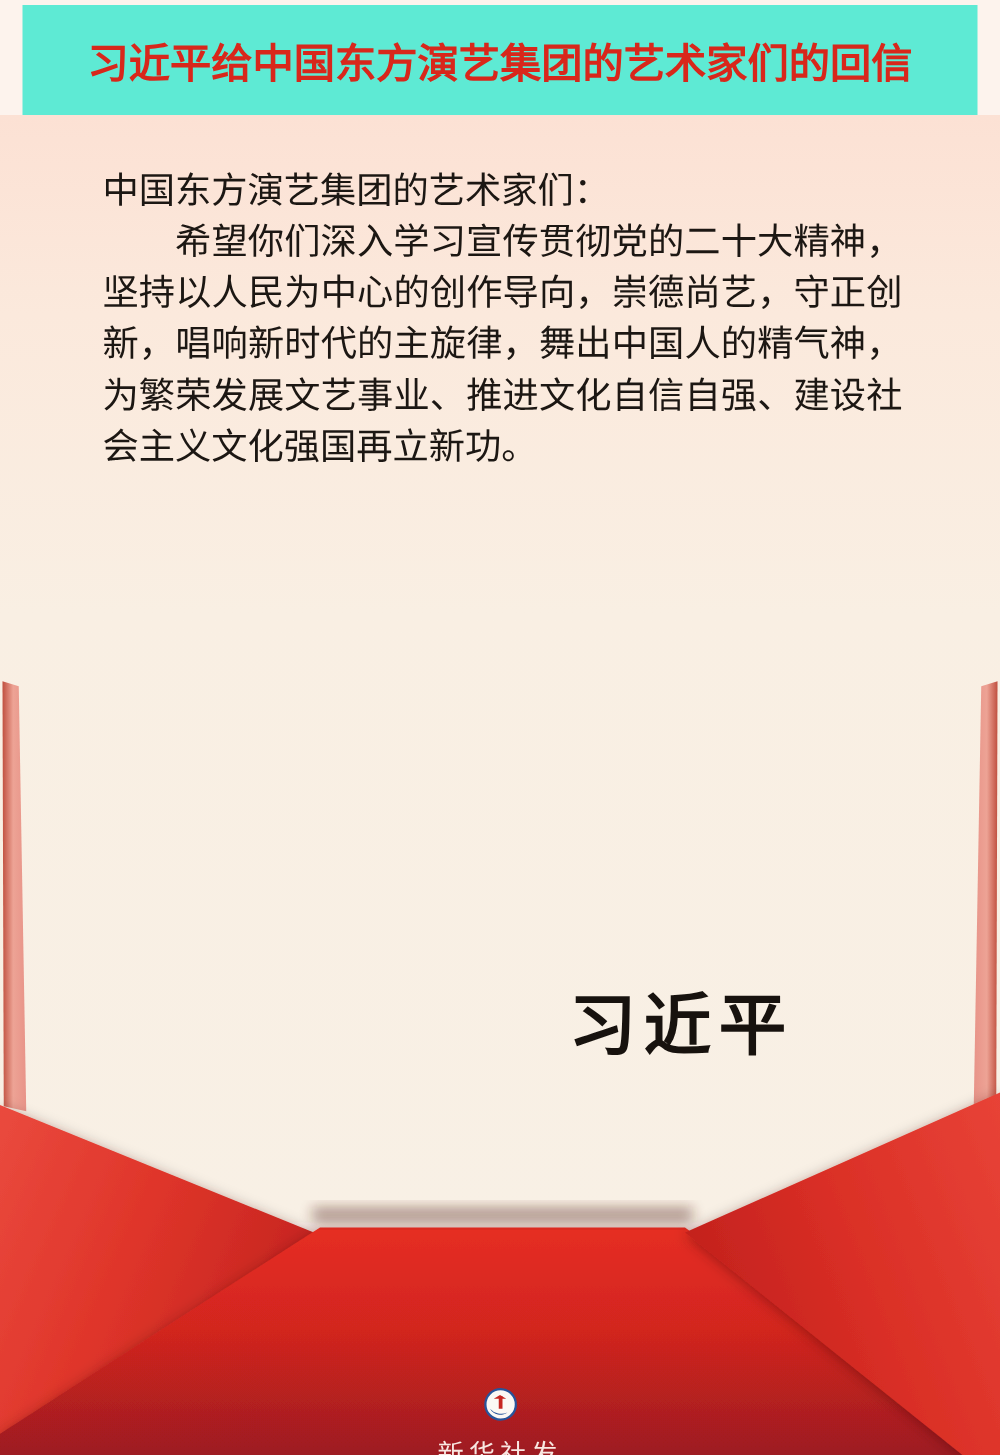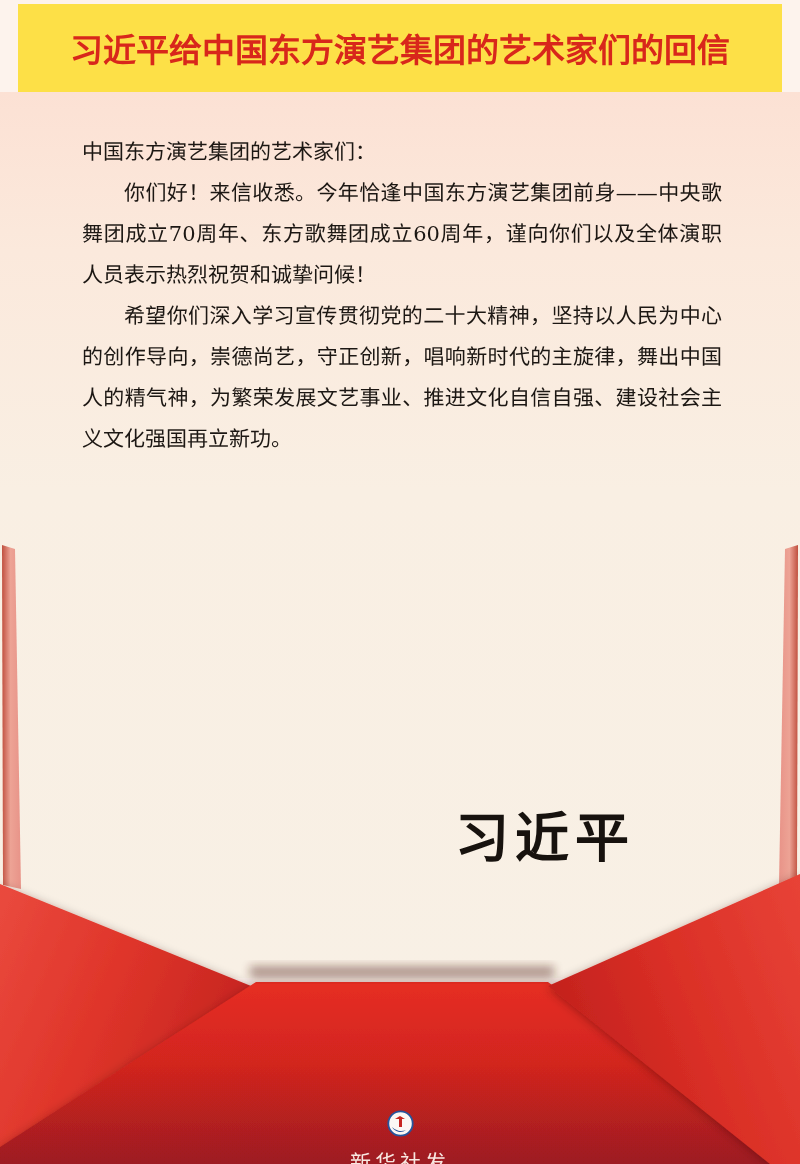--- a/index.html
+++ b/index.html
@@ -1,33 +1,33 @@
 <!DOCTYPE html>
 <html lang="zh-CN"><head>
 <meta charset="utf-8">
 <style>
   html,body{margin:0;padding:0;background:#fdf3ed;}
   .page{position:relative;width:800px;height:1164px;overflow:hidden;
         background:#fdf3ed;font-family:"DejaVu Serif","Liberation Serif",serif;}
 
   
   .banner{position:absolute;left:18px;top:4px;width:764px;height:88px;
-          background:#fde047;display:flex;align-items:center;justify-content:center;}
+          background:#5eead4;display:flex;align-items:center;justify-content:center;}
   .banner h1{margin:0;font-size:33px;font-weight:700;color:#d8271b;
              letter-spacing:0px;white-space:nowrap;}
 
   
   .letter{position:absolute;left:0;top:92px;width:800px;height:886px;
           background:linear-gradient(180deg,#fce1d4 0%,#fbe9dc 18%,#f9efe3 45%,#f8f0e5 100%);}
   .letter-text{position:absolute;left:82px;top:40px;width:640px;height:660px;
-               font-size:21px;line-height:41px;color:#1c1713;text-align:justify;overflow:hidden;}
+               font-size:29px;line-height:41px;color:#1c1713;text-align:justify;overflow:hidden;}
   .letter-text p{margin:0;}
   .letter-text p.para{text-indent:2em;}
 
-  .signature{position:absolute;top:702px;right:165px;font-size:54px;font-weight:600;
+  .signature{position:absolute;top:684px;right:165px;font-size:54px;font-weight:600;
              color:#17120e;letter-spacing:6px;}
   .sig-date{position:absolute;top:768px;right:118px;font-size:27px;color:#17120e;
             letter-spacing:1px;}
 
   
   .envelope{position:absolute;left:0;top:0;width:800px;height:1164px;pointer-events:none;}
 
   
   .credit{position:absolute;left:0;top:1110px;width:800px;display:flex;
           align-items:center;justify-content:center;gap:9px;flex-direction:column;}
@@ -39,21 +39,20 @@
 
 <div class="page">
 
   <div class="banner">
     <h1>习近平给中国东方演艺集团的艺术家们的回信</h1>
   </div>
 
   <div class="letter">
     <div class="letter-text">
       <p class="salutation">中国东方演艺集团的艺术家们：</p>
-      <p class="para">你们好！来信收悉。今年恰逢中国东方演艺集团前身——中央歌舞团成立70周年、东方歌舞团成立60周年，谨向你们以及全体演职人员表示热烈祝贺和诚挚问候！</p>
       <p class="para">希望你们深入学习宣传贯彻党的二十大精神，坚持以人民为中心的创作导向，崇德尚艺，守正创新，唱响新时代的主旋律，舞出中国人的精气神，为繁荣发展文艺事业、推进文化自信自强、建设社会主义文化强国再立新功。</p>
     </div>
     <div class="signature">习近平</div>
   </div>
 
   <svg class="envelope" viewBox="0 0 800 1164">
     <defs>
       <linearGradient id="gStripL" x1="0" y1="0" x2="1" y2="0">
         <stop offset="0" stop-color="#c0503f"></stop>
           <stop offset="0.45" stop-color="#eda395"></stop>

